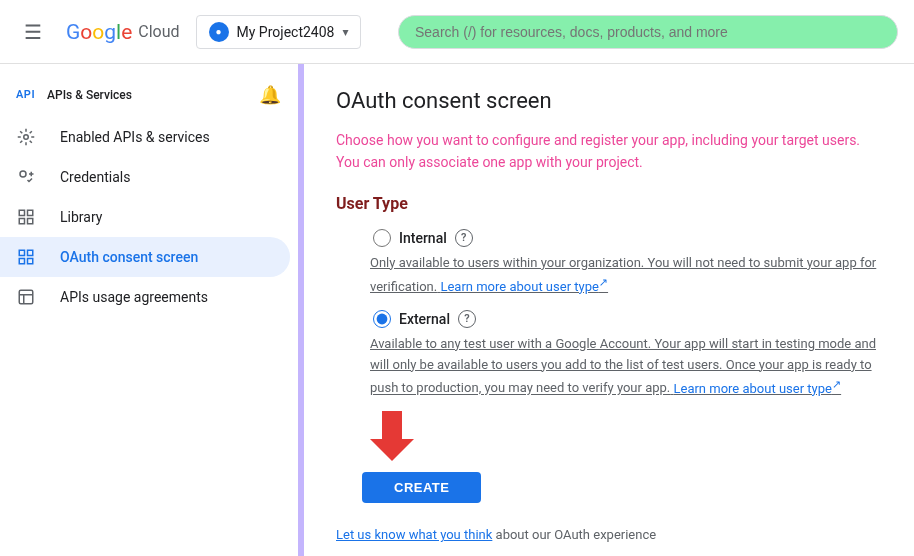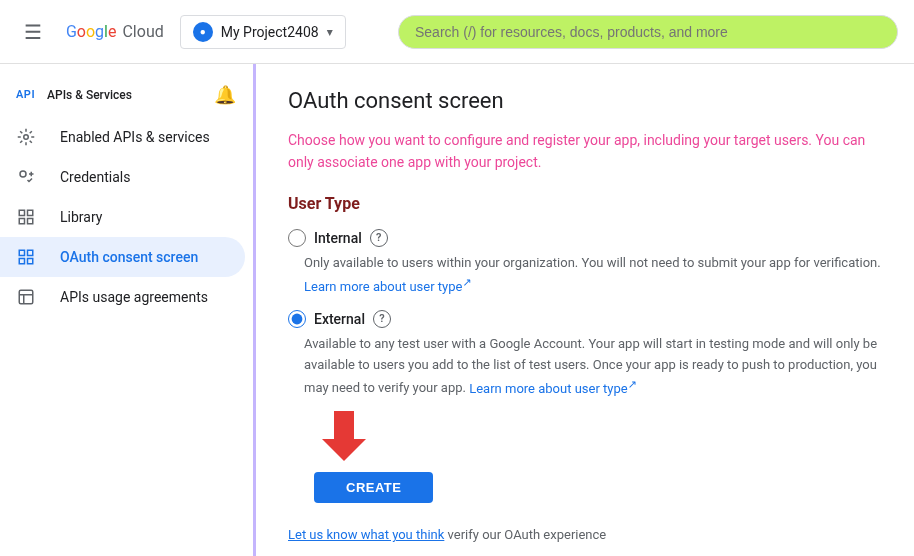--- a/index.html
+++ b/index.html
@@ -70,34 +70,34 @@
       margin-left: auto;
     }
     .search-bar input {
       width: 100%;
       padding: 8px 16px;
       border: 1px solid #dadce0;
       border-radius: 24px;
       font-size: 14px;
       color: #5f6368;
       outline: none;
-      background: #bef264;
+      background: #86efac;
     }
 
     
     .layout {
       display: flex;
       height: calc(556px - 64px);
     }
 
     
     .sidebar {
-      width: 256px;
+      width: 304px;
       background: #fff;
-      border-right: 3px solid #c4b5fd;
+      border-right: 6px solid #c4b5fd;
       padding-top: 8px;
       flex-shrink: 0;
       overflow-y: auto;
     }
     .sidebar-api-header {
       display: flex;
       align-items: center;
       gap: 12px;
       padding: 12px 16px;
     }
@@ -178,33 +178,35 @@
     }
     .radio-label {
       display: flex;
       align-items: center;
       gap: 8px;
       cursor: pointer;
       font-size: 14px;
       font-weight: 500;
       color: #202124;
       margin-bottom: 6px;
+      margin-left: 37px;
     }
     .radio-input {
       width: 18px;
       height: 18px;
       accent-color: #1a73e8;
       cursor: pointer;
     }
     .radio-description {
       font-size: 13px;
       color: #5f6368;
       line-height: 1.6;
-      margin-left: 16px;
+      margin-left: 34px;
       max-width: 580px;
+      text-decoration: underline;
     }
     .help-icon {
       display: inline-flex;
       align-items: center;
       justify-content: center;
       width: 18px;
       height: 18px;
       border-radius: 50%;
       border: 1.5px solid #5f6368;
       color: #5f6368;
@@ -251,21 +253,21 @@
       cursor: pointer;
     }
   </style>
 </head>
 <body>
 
 <div class="header">
   <span class="header-menu-icon">☰</span>
 
   <div class="google-cloud-logo">
-    <span style="font-size:16px;">
+    <span style="font-size:21px;">
       <span class="logo-g">G</span><span class="logo-o1">o</span><span class="logo-o2">o</span><span class="logo-g2">g</span><span class="logo-l">l</span><span class="logo-e">e</span>
     </span>
     <span class="logo-cloud" style="font-size:16px; font-weight:400;">Cloud</span>
   </div>
 
   <div class="project-selector">
     <div class="project-dot">●</div>
     <span class="project-name">My Project2408</span>
     <span class="dropdown-arrow">▾</span>
   </div>
@@ -382,16 +384,16 @@
 
         <polygon points="20,0 40,0 40,28 52,28 30,50 8,28 20,28" fill="#e53935"></polygon>
       </svg>
     </div>
 
     
     <button class="create-btn">CREATE</button>
 
     
     <div class="footer-text" style="margin-top: 24px;">
-      <a href="#" class="footer-link">Let us know what you think</a><span> verify our OAuth experience</span>
+      <a href="#" class="footer-link">Let us know what you think</a><span> about our OAuth experience</span>
     </div>
   </main>
 </div>
 
 </body></html>

